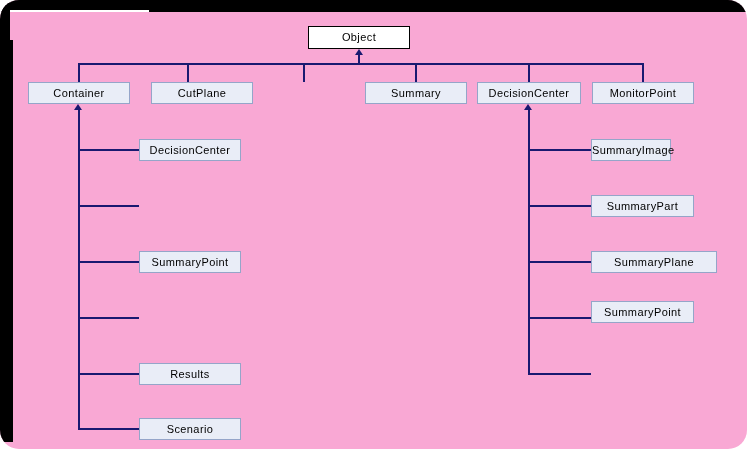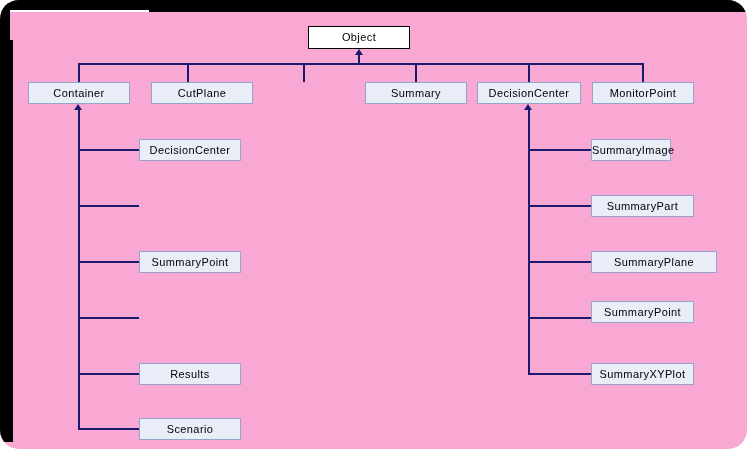--- a/index.html
+++ b/index.html
@@ -75,15 +75,14 @@
 
   <div class="node" style="left:139px;top:139px">DecisionCenter</div>
   <div class="node" style="left:139px;top:251px">SummaryPoint</div>
   <div class="node" style="left:139px;top:363px">Results</div>
   <div class="node" style="left:139px;top:418px">Scenario</div>
 
   <div class="node" style="left:591px;top:139px;width:80px">SummaryImage</div>
   <div class="node" style="left:591px;top:195px;width:103px">SummaryPart</div>
   <div class="node" style="left:591px;top:251px;width:126px">SummaryPlane</div>
   <div class="node" style="left:591px;top:301px;width:103px">SummaryPoint</div>
-  <div class="node" style="left:591px;top:363px;width:103px">SummaryXYPlot</div>
 
 </div>
 
 </body></html>

